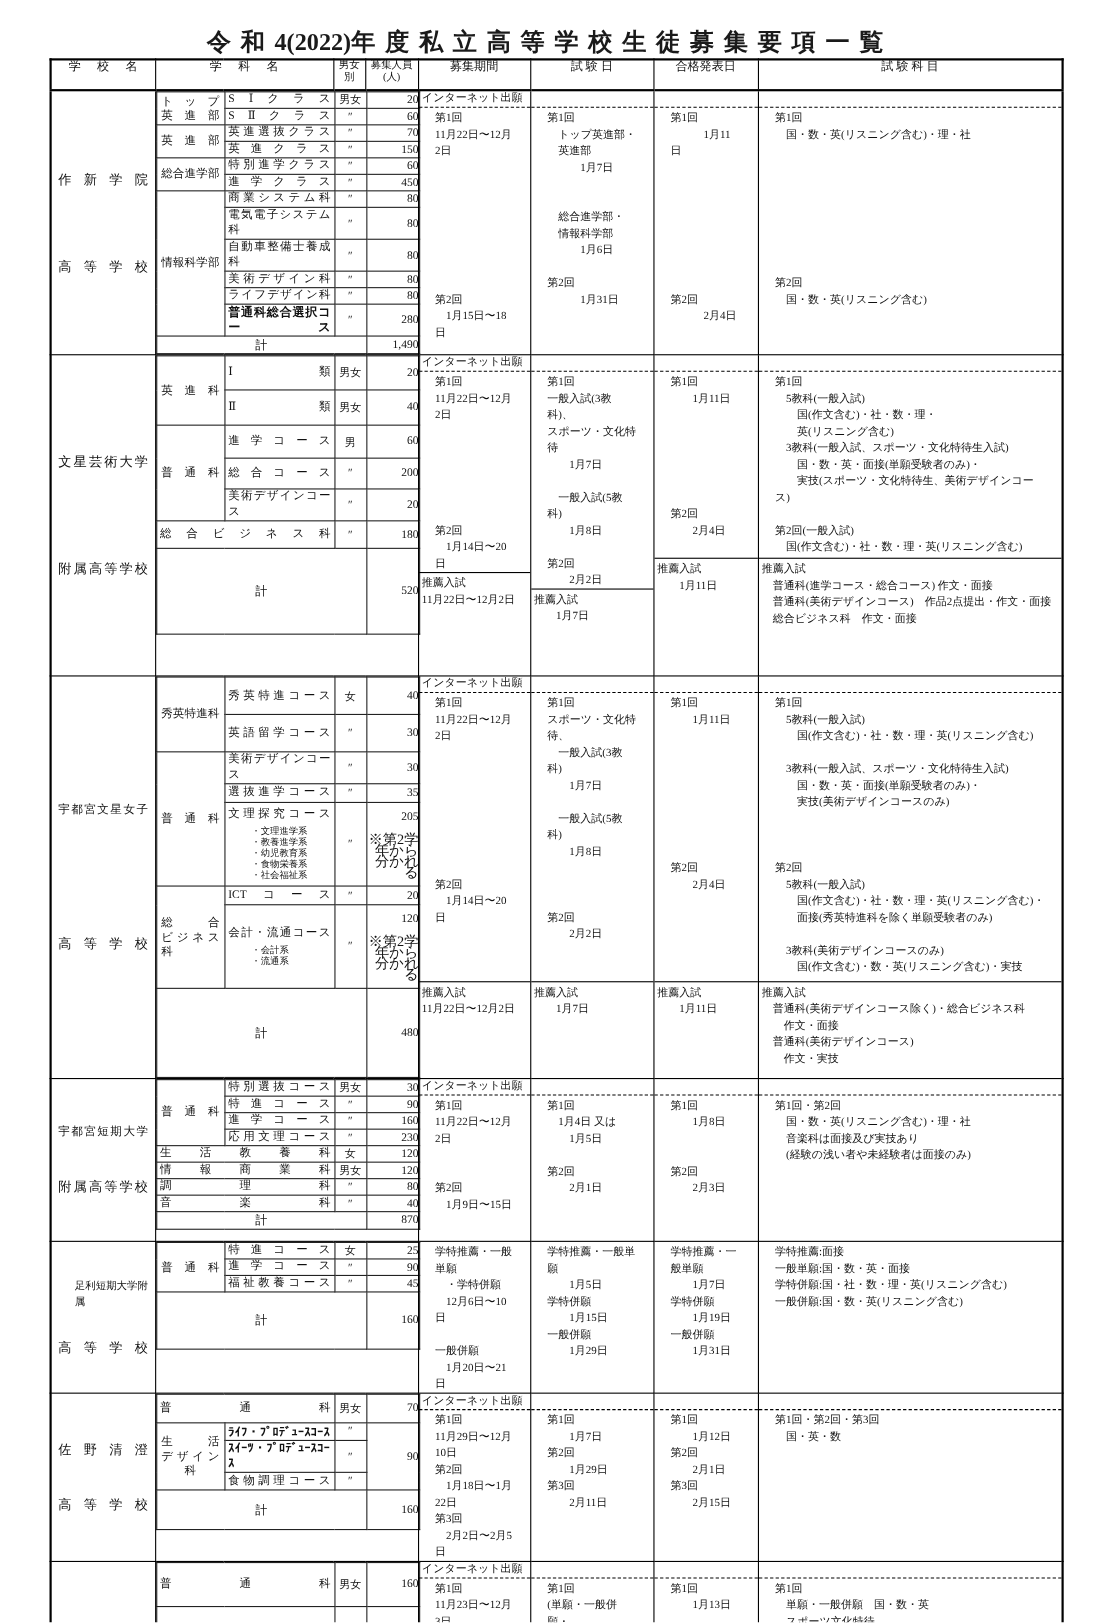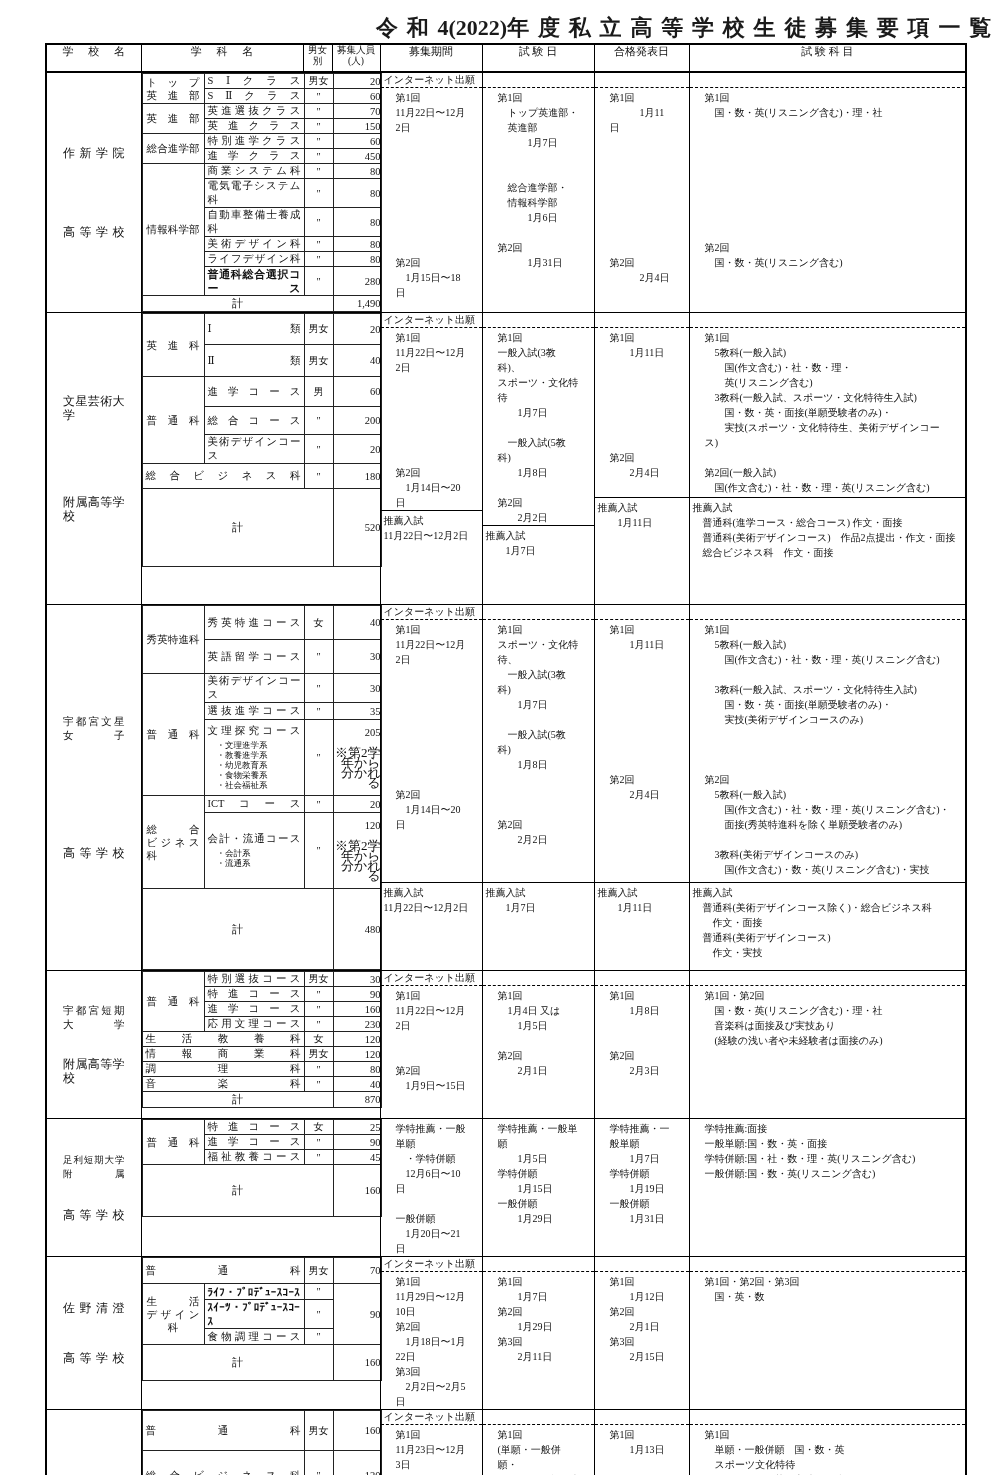--- a/index.html
+++ b/index.html
@@ -1,41 +1,41 @@
 <!DOCTYPE html>
 <html><head>
 <meta charset="utf-8">
 <style>
   html,body{margin:0;padding:0;background:#ffffff;}
   .page{width:1000px;height:1475px;background:#fff;color:#111;position:relative;overflow:hidden;
         font-family:"Liberation Serif","DejaVu Serif",serif;}
-  h1.title{margin:0;padding-top:13px;text-align:right;font-size:22px;font-weight:600;color:#1a1a1a;}
+  h1.title{margin:0;padding-top:23px;text-align:center;font-size:22px;font-weight:600;color:#1a1a1a;}
   h1.title .ls{letter-spacing:.40em;}
   .section-label{margin:9px 0 4px 48px;font-size:10.5px;}
   table.main{border-collapse:collapse;margin-left:45px;width:920px;table-layout:fixed;border:2px solid #000;font-size:10.5px;}
   table.main th,table.main td{border:1px solid #000;padding:0;vertical-align:top;}
   thead th{height:26px;vertical-align:middle;font-weight:normal;font-size:11px;text-align:center;
            line-height:1.15;white-space:pre-line;border-bottom:2px solid #000 !important;}
   thead th.hls{letter-spacing:.55em;text-indent:.55em;}
   thead th.hsm{font-size:9.5px;}
   .school-row>td{border-top:2px solid #000;}
   
   .c-school{position:relative;}
   .schoolname{position:absolute;inset:0;display:flex;flex-direction:column;justify-content:space-evenly;padding:8px 0;}
-  .nline{text-align:justify;text-align-last:justify;padding:0 16px;font-size:12px;line-height:14px;}
+  .nline{text-align:justify;text-align-last:justify;padding:0 6px;font-size:12px;line-height:14px;}
   
   .c-courses{padding:0;}
   table.courses{border-collapse:collapse;width:100%;height:100%;table-layout:fixed;font-size:10.5px;}
   table.courses td{border:1px solid #222;vertical-align:middle;padding:0;}
   .dept{}
   .dl{text-align:justify;text-align-last:justify;padding:0 4px;font-size:10.5px;line-height:13px;}
   .dl.c{text-align:center;text-align-last:center;}
   .crs .jn{text-align:justify;text-align-last:justify;padding:0 3px;line-height:14px;}
   .crs.sm{font-size:11px;font-weight:bold;}
-  .sub{font-size:8.5px;line-height:10px;text-align:left;padding:2px 0 2px 12px;white-space:pre-line;}
+  .sub{font-size:8.5px;line-height:10px;text-align:left;padding:2px 0 2px 24px;white-space:pre-line;}
   .gen{text-align:center;font-size:10px;}
   .cap{text-align:right;padding:0 3px;}
   .cap .num{text-align:right;}
   .cap .note{font-size:13px;line-height:10px;text-align:right;margin-top:10px;white-space:normal;}
   .tlabel{text-align:center;vertical-align:middle;font-size:11px;}
   .tnum{vertical-align:middle;text-align:right;padding:0 3px;}
   
   .band{font-size:10px;vertical-align:top;}
   .b0{height:14px;line-height:14px;border-bottom:1px dashed #000;padding:0 3px;overflow:hidden;white-space:nowrap;}
   .b1{padding:2px 15px 0;line-height:15px;white-space:pre-wrap;}
@@ -737,21 +737,21 @@
             <div class="b0"></div>
             <div class="b1" style="min-height: 130px;">第1回・第2回
 　国・数・英(リスニング含む)・理・社
 　音楽科は面接及び実技あり
 　(経験の浅い者や未経験者は面接のみ)</div>
           </td>
         </tr>
         <tr class="school-row">
           <td class="c-school">
             <div class="schoolname">
-              <div class="nline" style="font-size: 9.5px;">足利短期大学附属</div>
+              <div class="nline" style="font-size: 9.5px; margin-left: 15px;">足利短期大学附属</div>
               <div class="nline" style="font-size: 12px;">高等学校</div>
             </div>
           </td>
           <td class="c-courses" colspan="4">
             <table class="courses">
               <colgroup>
                 <col style="width: 62px;">
                 <col style="width: 100px;">
                 <col style="width: 29px;">
                 <col style="width: 48px;">

